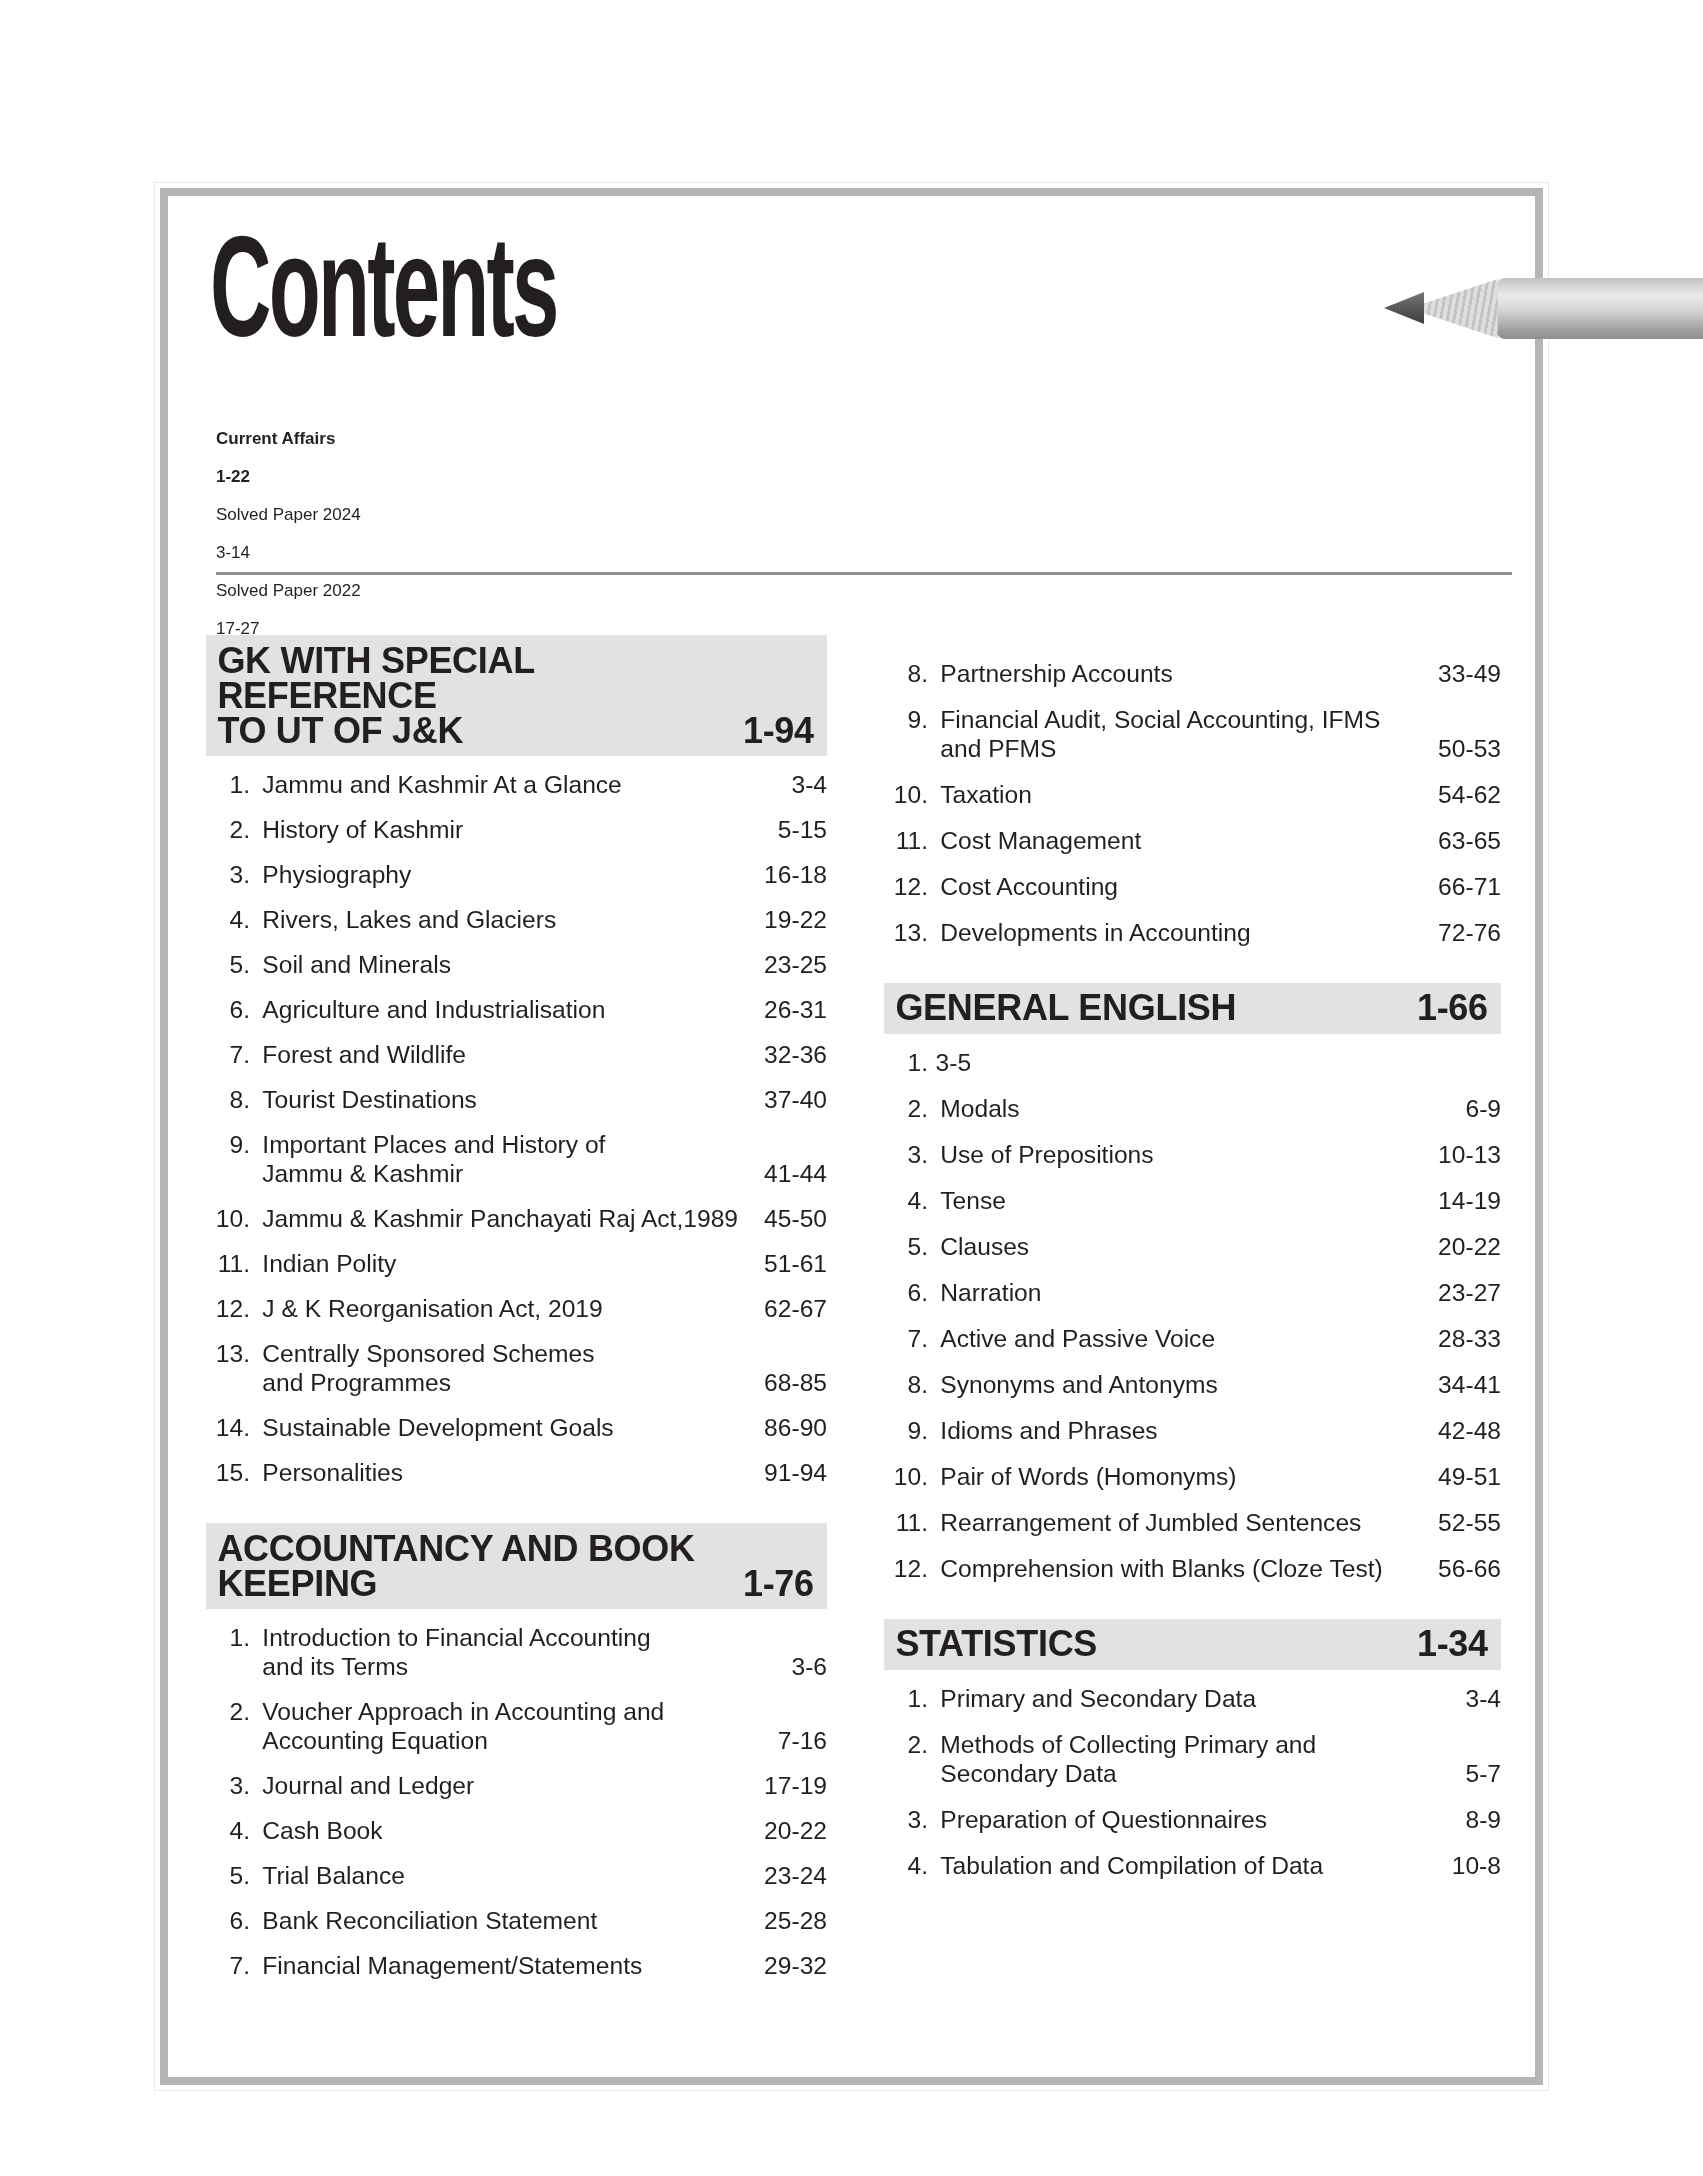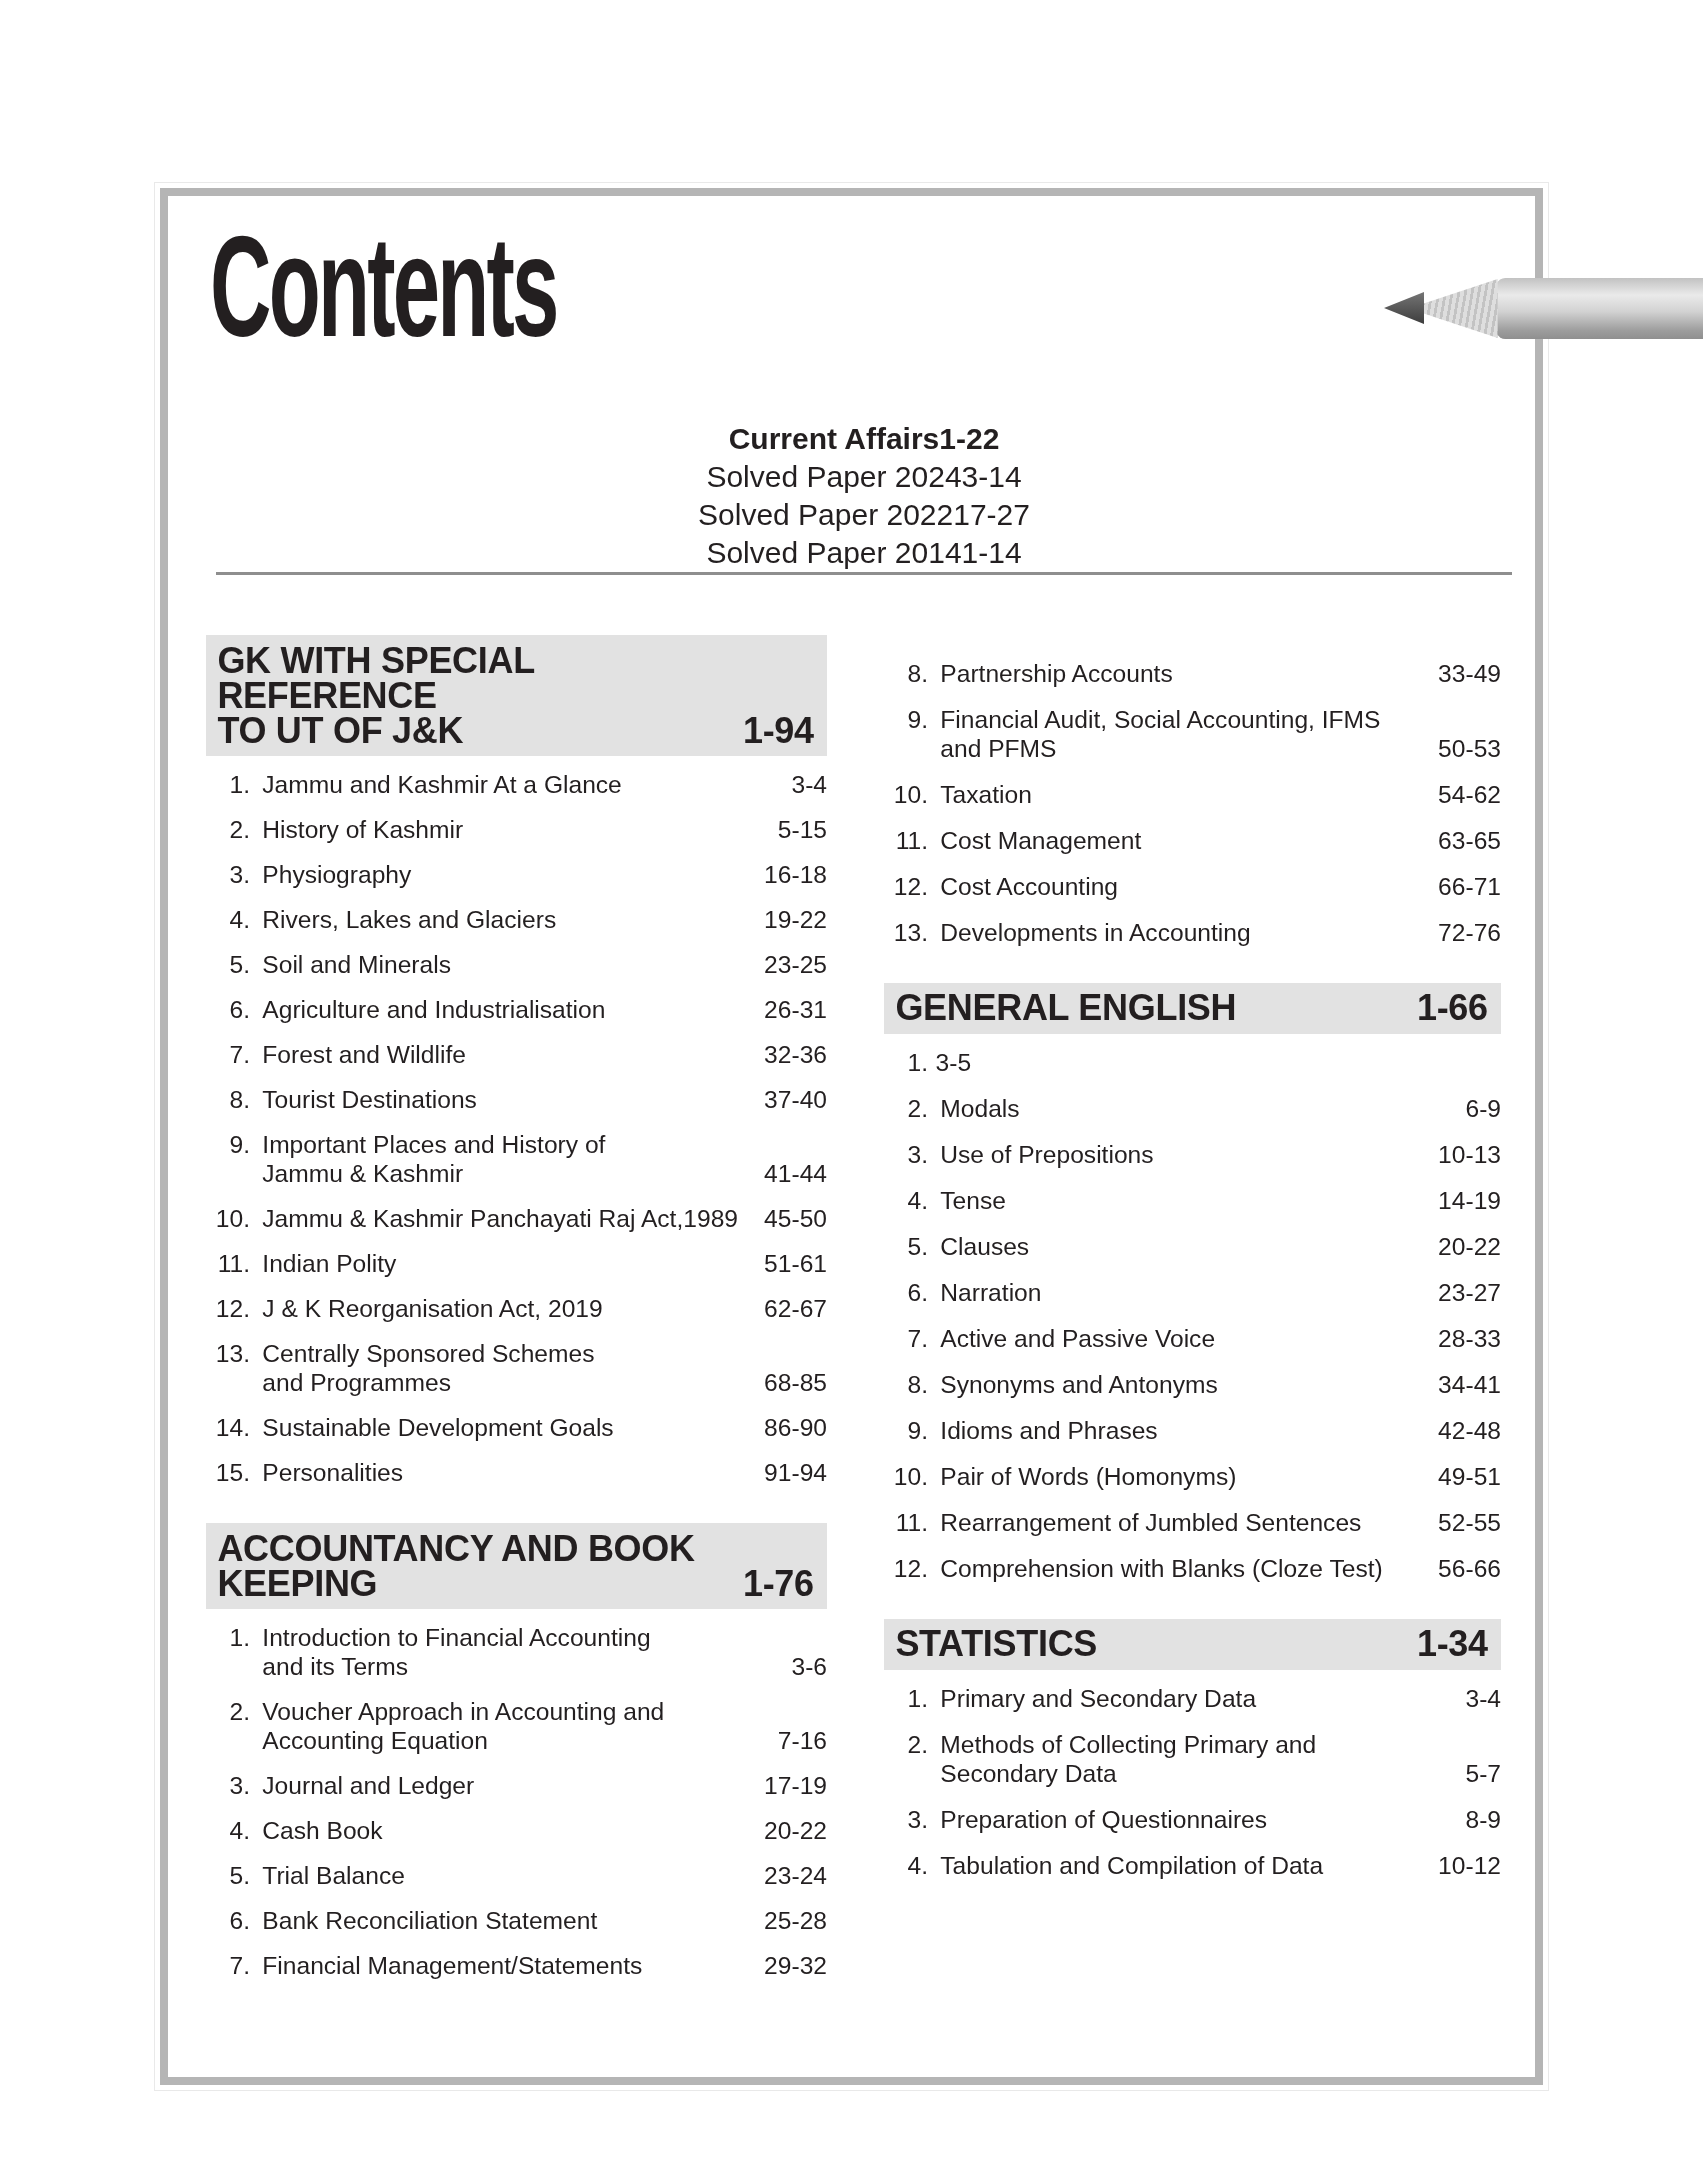--- a/index.html
+++ b/index.html
@@ -39,21 +39,21 @@
     background:repeating-linear-gradient(100deg,#dedede 0 3.8px,#c3c3c3 3.8px 6.6px);
     clip-path:polygon(0 50%,100% 0,100% 100%);
   }
   .pencil-point{
     position:absolute;left:0;top:14px;width:40px;height:32px;
     background:linear-gradient(to bottom,#757575,#3d3d3d);
     clip-path:polygon(0 50%,100% 0,100% 100%);
   }
   
   .front{position:absolute;left:216px;top:420px;width:1296px;}
-  .front-row{display:flex;justify-content:center;font-size:30px;line-height:38px;}
+  .front-row{display:flex;justify-content:center;font-size:17px;line-height:38px;flex-direction:column;}
   .front-row.bold{font-weight:bold;}
   .divider{position:absolute;left:216px;top:572px;width:1296px;height:2.8px;background:var(--divider);}
   
   .col{position:absolute;top:635px;font-size:24.6px;}
   .col-left{left:206px;width:621px;}
   .col-right{left:884px;width:617px;}
   .section{margin-top:36px;}
   .section:first-child{margin-top:0;}
   .section.no-header{padding-top:9.5px;}
   .sec-header{
@@ -358,18 +358,18 @@
     <span class="item-pages">5-7</span>
   </div>
         <div class="item">
     <span class="item-num">3.</span>
     <span class="item-label">Preparation of Questionnaires</span>
     <span class="item-pages">8-9</span>
   </div>
         <div class="item">
     <span class="item-num">4.</span>
     <span class="item-label">Tabulation and Compilation of Data</span>
-    <span class="item-pages">10-12</span>
+    <span class="item-pages">10-8</span>
   </div>
       </div>
   </div>
   </div>
 
 
 </body></html>

